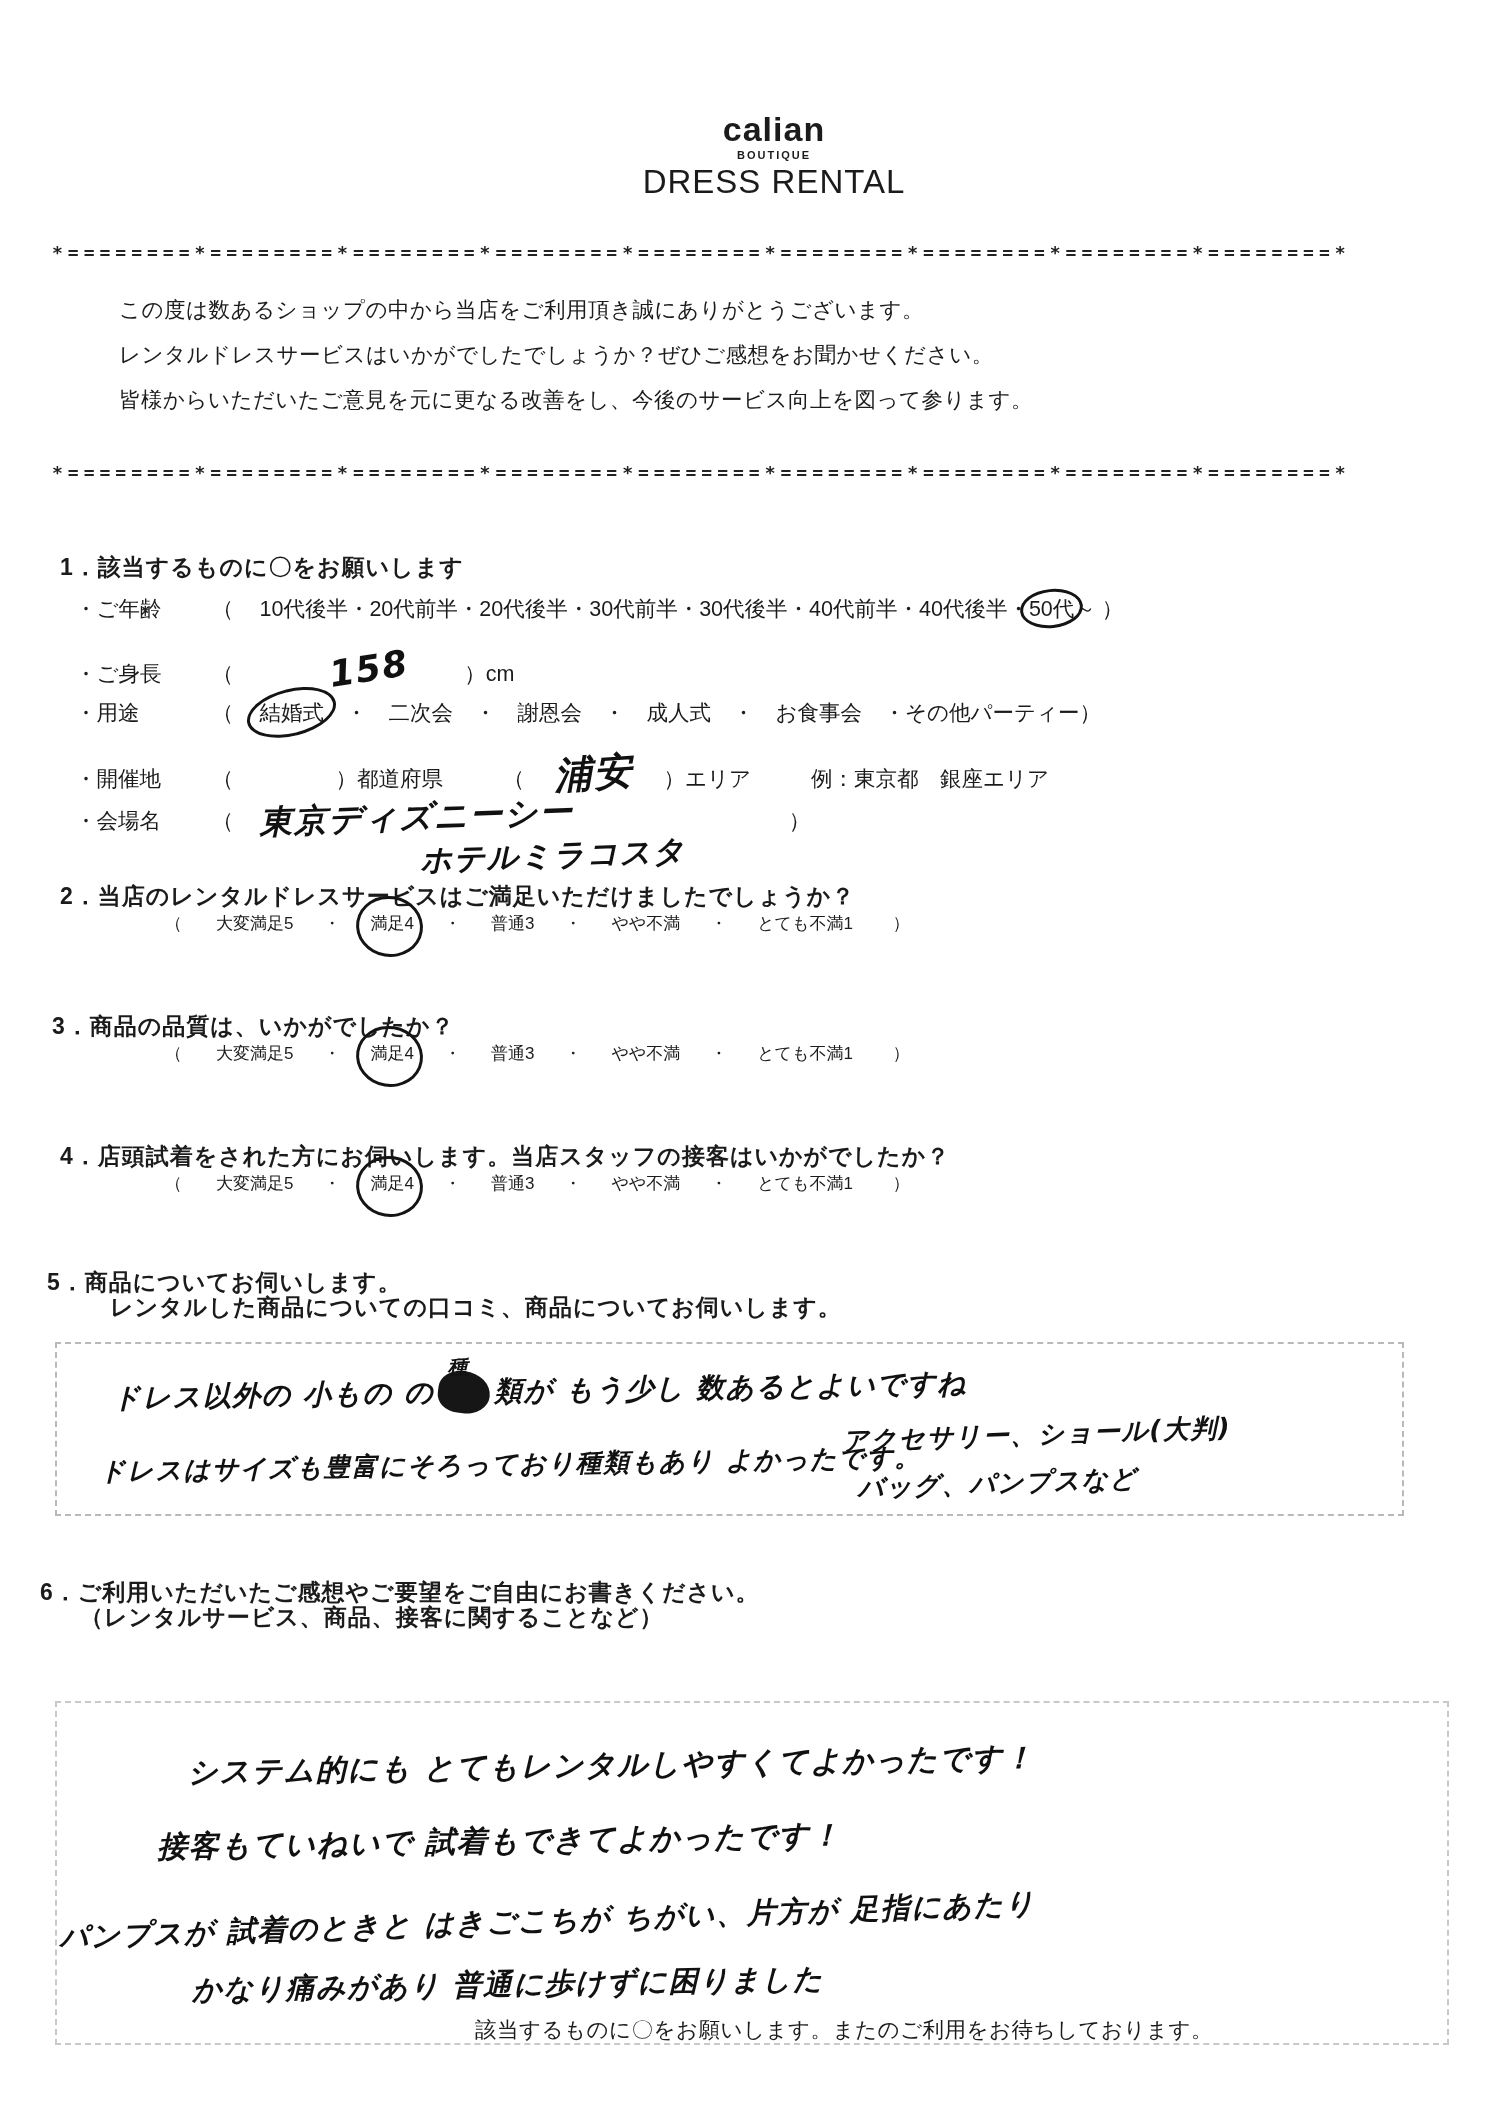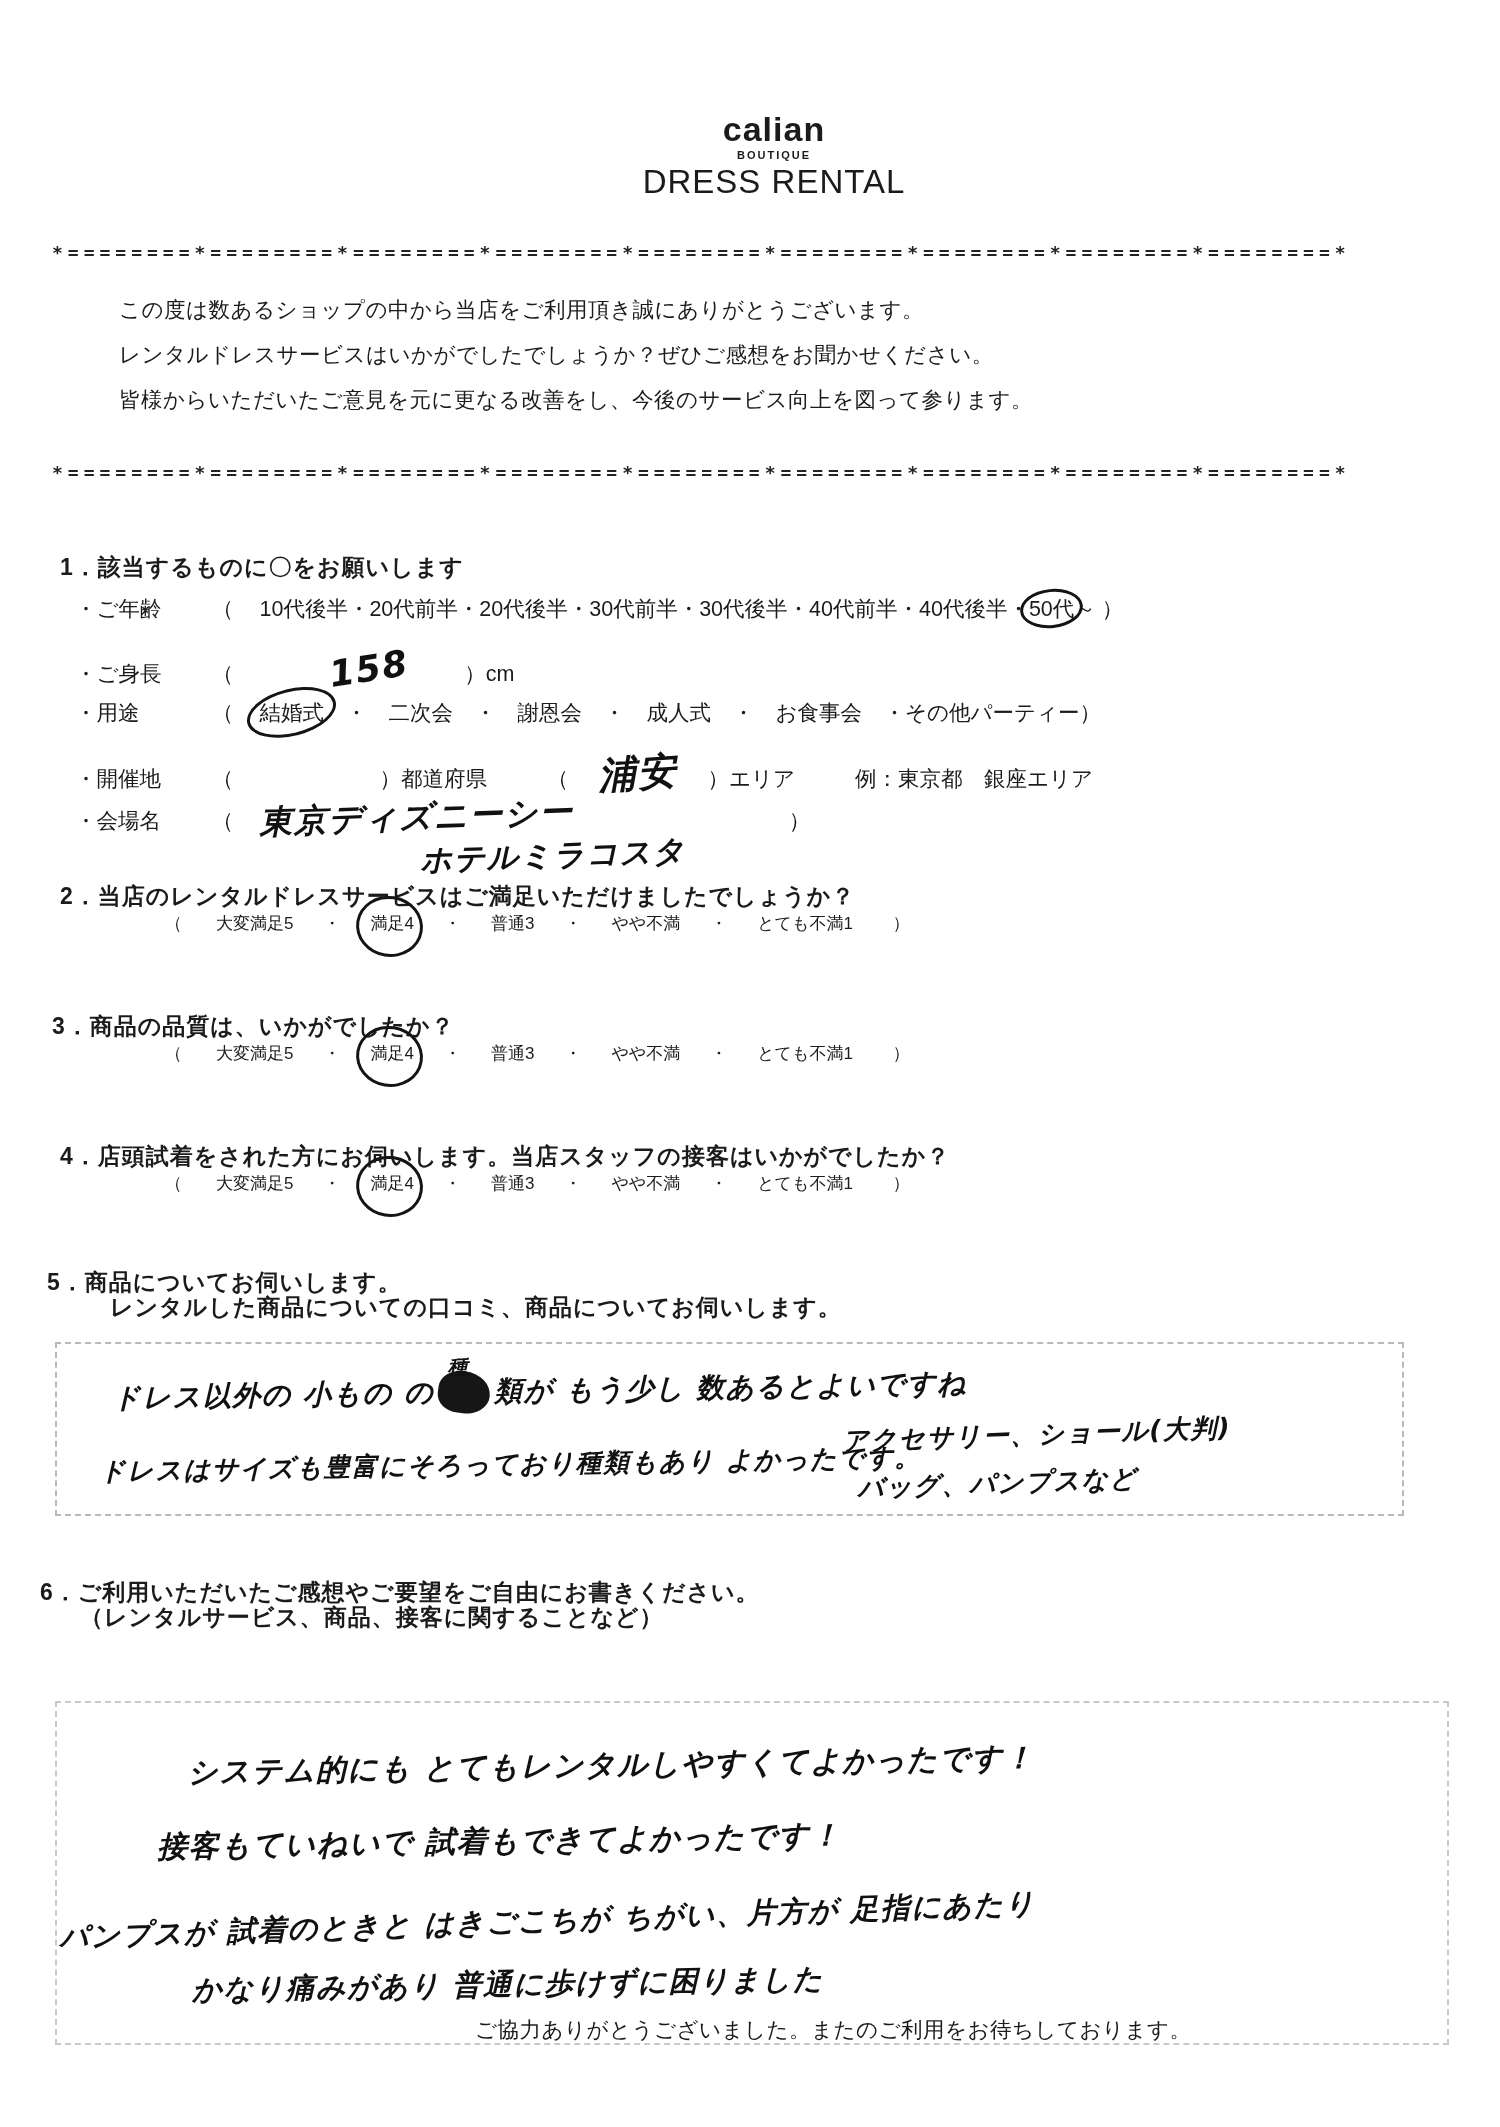--- a/index.html
+++ b/index.html
@@ -125,21 +125,21 @@
     <span class="paren-gap">（</span><span class="hw" style="display:inline-block; font-size:36px; margin:0 55px 0 70px; transform:rotate(-9deg);">158</span><span>）cm</span>
   </div>
 
   <div class="abs row" style="left:75px; top:698px;">
     <span class="lbl">・用途</span>
     <span class="paren-gap">（</span><span class="circled circle-purpose"><span>結婚式</span></span><span>　・　二次会　・　謝恩会　・　成人式　・　お食事会　・その他パーティー）</span>
   </div>
 
   <div class="abs row" style="left:75px; top:748px;">
     <span class="lbl">・開催地</span>
-    <span class="paren-gap">（</span><span style="margin-left:120px;">）都道府県</span><span style="margin-left:60px;">（</span><span class="hw" style="display:inline-block; font-size:38px; margin:0 30px; transform:rotate(-4deg);">浦安</span><span>）エリア</span><span style="margin-left:60px;">例：東京都　銀座エリア</span>
+    <span class="paren-gap">（</span><span style="margin-left:76px;">）都道府県</span><span style="margin-left:60px;">（</span><span class="hw" style="display:inline-block; font-size:38px; margin:0 30px; transform:rotate(-4deg);">浦安</span><span>）エリア</span><span style="margin-left:60px;">例：東京都　銀座エリア</span>
   </div>
 
   <div class="abs row" style="left:75px; top:795px;">
     <span class="lbl">・会場名</span>
     <span class="paren-gap">（</span><span class="hw" style="display:inline-block; font-size:33px; transform:rotate(-2deg);">東京ディズニーシー</span><span style="margin-left:215px;">）</span>
   </div>
   <div class="abs hw" style="left:420px; top:835px; font-size:31px; transform:rotate(-2deg);">ホテルミラコスタ</div>
 
   <h2 class="abs q-title" style="left:60px; top:862px;">2．当店のレンタルドレスサービスはご満足いただけましたでしょうか？</h2>
   <div class="abs options" style="left:165px; top:912px;">
@@ -171,15 +171,15 @@
   <h2 class="abs q-title" style="left:40px; top:1558px;">6．ご利用いただいたご感想やご要望をご自由にお書きください。</h2>
   <div class="abs q-title" style="left:80px; top:1602px;">（レンタルサービス、商品、接客に関することなど）</div>
 
   <div class="abs dash-box" style="left:55px; top:1701px; width:1390px; height:340px; border-color:#c9c9c9;">
     <div class="abs hw" style="left:130px; top:42px; font-size:30px; transform:rotate(-1deg);">システム的にも とてもレンタルしやすくてよかったです！</div>
     <div class="abs hw" style="left:100px; top:118px; font-size:30px; transform:rotate(-1deg);">接客もていねいで 試着もできてよかったです！</div>
     <div class="abs hw" style="left:2px; top:198px; font-size:29px; transform:rotate(-2deg);">パンプスが 試着のときと はきごこちが ちがい、片方が 足指にあたり</div>
     <div class="abs hw" style="left:135px; top:262px; font-size:29px; transform:rotate(-1deg);">かなり痛みがあり 普通に歩けずに困りました</div>
   </div>
 
-  <div class="abs footer-note" style="left:475px; top:2015px;">ご協力ありがとうございました。またのご利用をお待ちしております。</div>
+  <div class="abs footer-note" style="left:475px; top:2015px;">該当するものに〇をお願いします。またのご利用をお待ちしております。</div>
 
 </div>
 
 </body></html>

